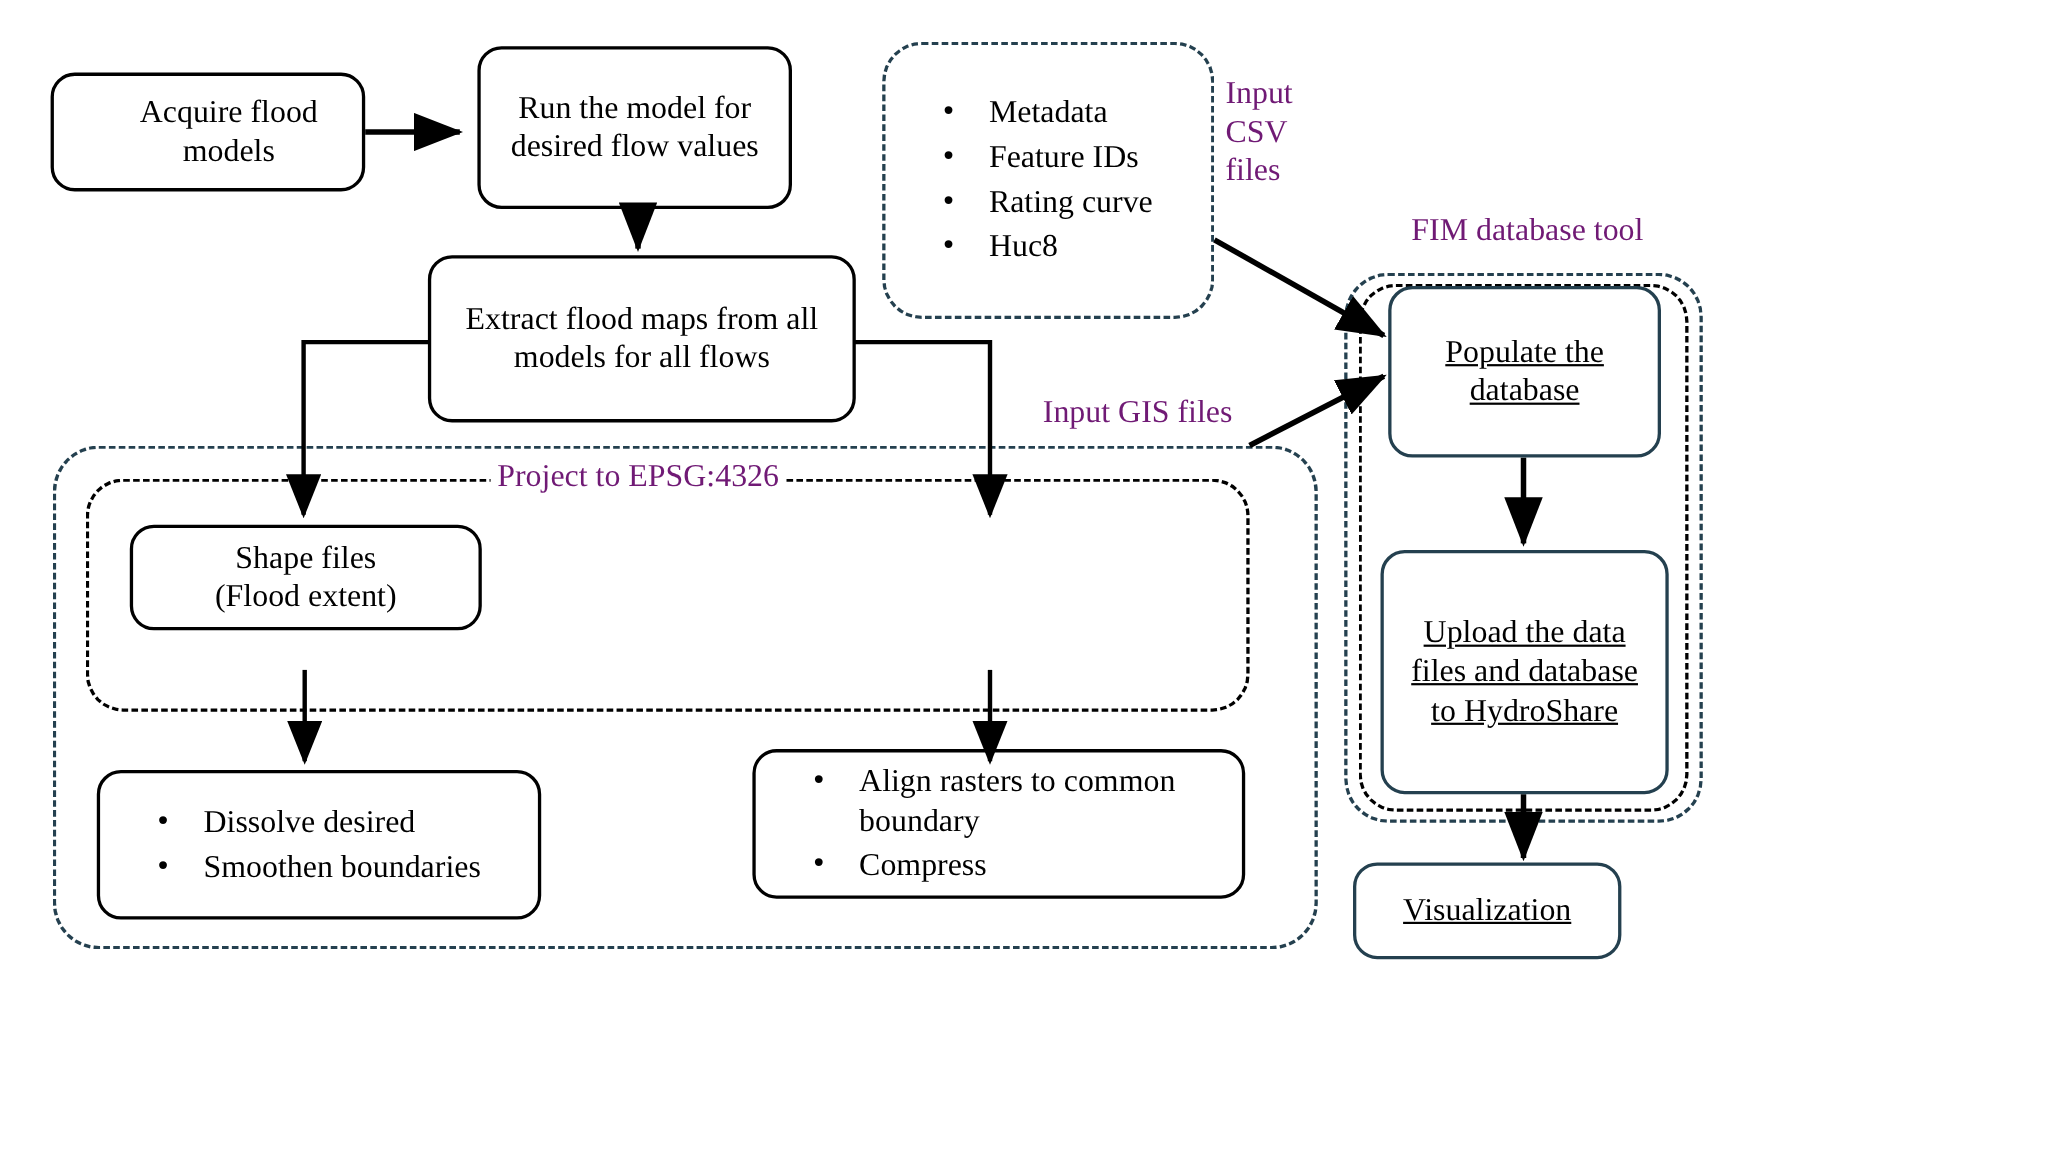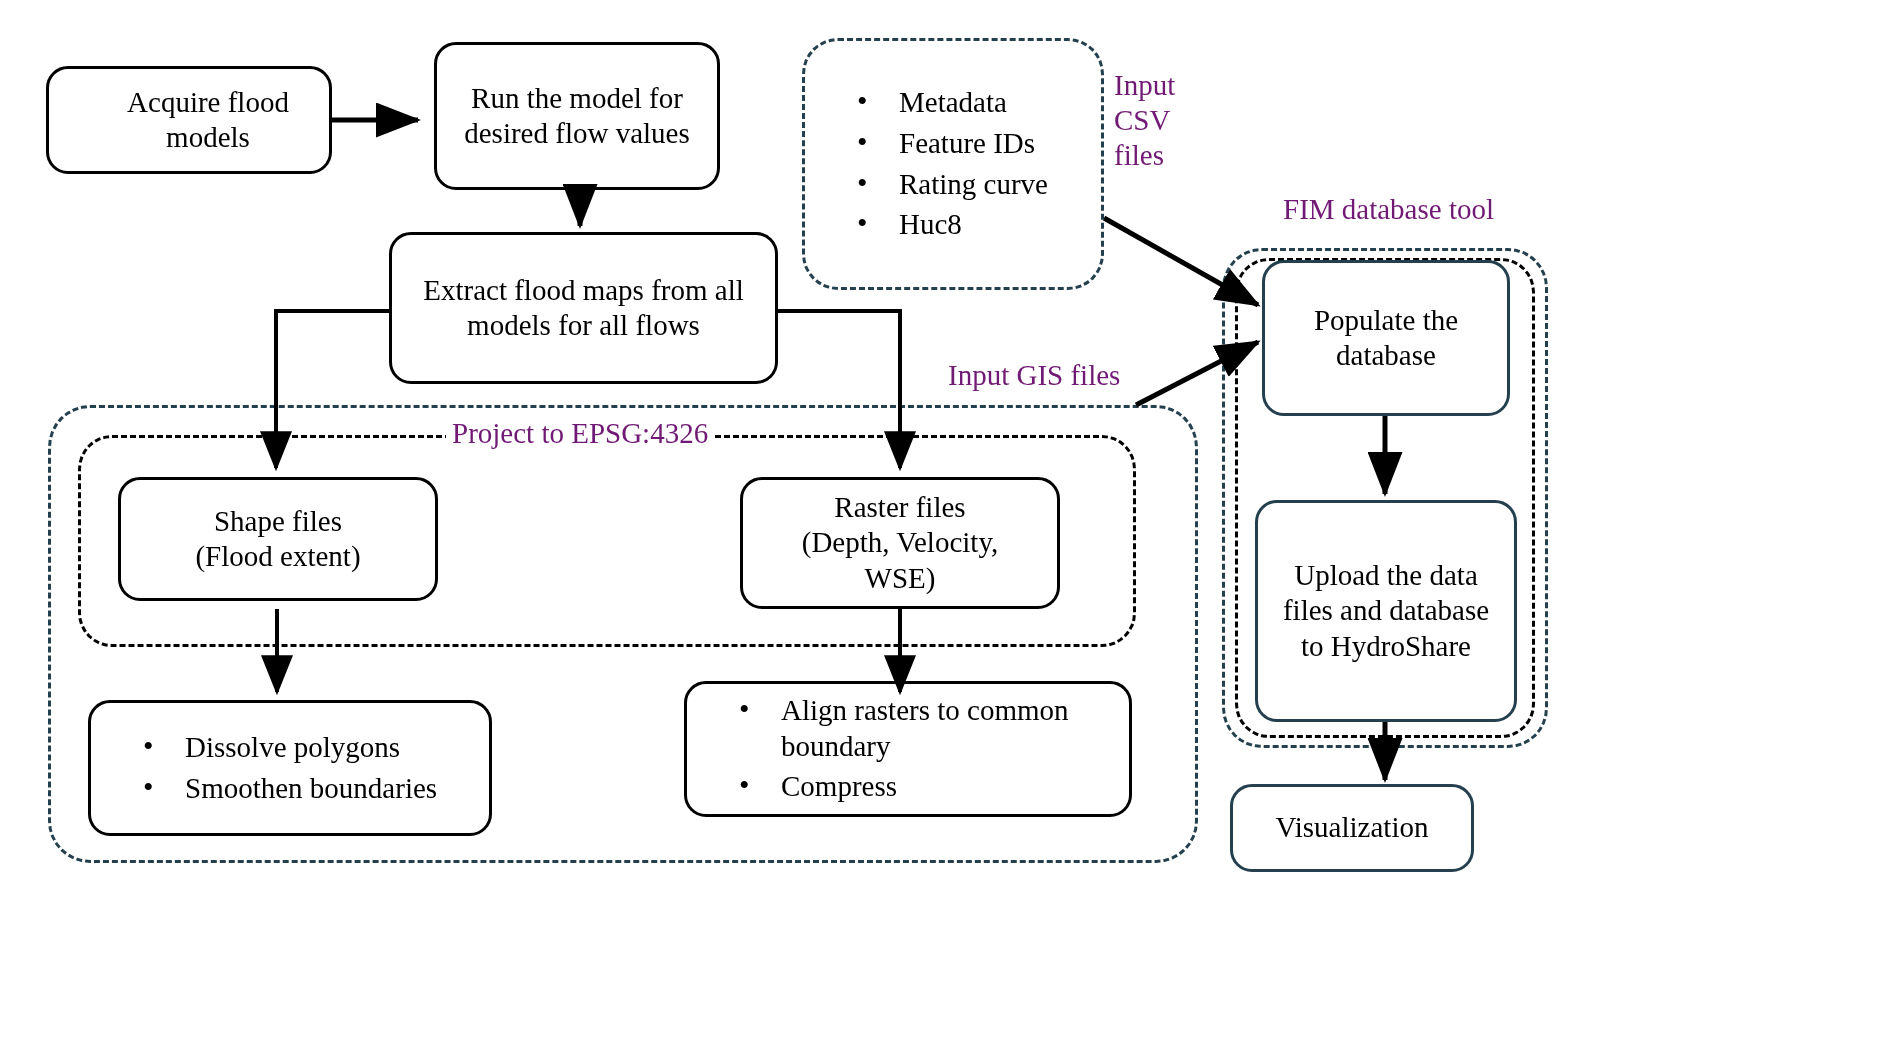--- a/index.html
+++ b/index.html
@@ -33,20 +33,21 @@
     line-height: 1.22;
     background: transparent;
   }
   .node-solid {
     border: 3px solid #000000;
     border-radius: 22px;
   }
   .node-navy {
     border: 3px solid #24404f;
     border-radius: 22px;
+    text-decoration: underline;
   }
   .node span.txt {
     display: block;
     padding: 0 14px;
     white-space: pre-line;
   }
   .bullets {
     position: absolute;
     box-sizing: border-box;
     border: 3px solid #000000;
@@ -154,30 +155,25 @@
   <div class="node node-solid" style="left:434px; top:42px; width:286px; height:148px; font-size:29px;">
     <span class="txt">Run the model for
 desired flow values</span>
   </div>
 
   <div class="node node-solid" style="left:389px; top:232px; width:389px; height:152px; font-size:29px;">
     <span class="txt">Extract flood maps from all
 models for all flows</span>
   </div>
 
-  <div class="node node-solid" style="left:118px; top:477px; width:320px; height:124px; font-size:29px;">
+  <div class="node node-solid" style="left:118px; top:477px; width:320px; height:96px; font-size:29px;">
     <span class="txt">Shape files
 (Flood extent)</span>
   </div>
 
-  <div class="node node-solid" style="left:740px; top:477px; width:320px; height:132px; font-size:29px;">
-    <span class="txt">Raster files
-(Depth, Velocity,
-WSE)</span>
-  </div>
 
   <div class="node node-navy" style="left:1262px; top:260px; width:248px; height:156px; font-size:29px;">
     <span class="txt">Populate the
 database</span>
   </div>
 
   <div class="node node-navy" style="left:1255px; top:500px; width:262px; height:222px; font-size:29px;">
     <span class="txt">Upload the data
 files and database
 to HydroShare</span>
@@ -191,21 +187,21 @@
     <ul>
       <li>Metadata</li>
       <li>Feature IDs</li>
       <li>Rating curve</li>
       <li>Huc8</li>
     </ul>
   </div>
 
   <div class="bullets" style="left:88px; top:700px; width:404px; height:136px; font-size:29px;">
     <ul>
-      <li>Dissolve polygons</li>
+      <li>Dissolve desired</li>
       <li>Smoothen boundaries</li>
     </ul>
   </div>
 
   <div class="bullets" style="left:684px; top:681px; width:448px; height:136px; font-size:29px;">
     <ul>
       <li>Align rasters to common
 boundary</li>
       <li>Compress</li>
     </ul>

